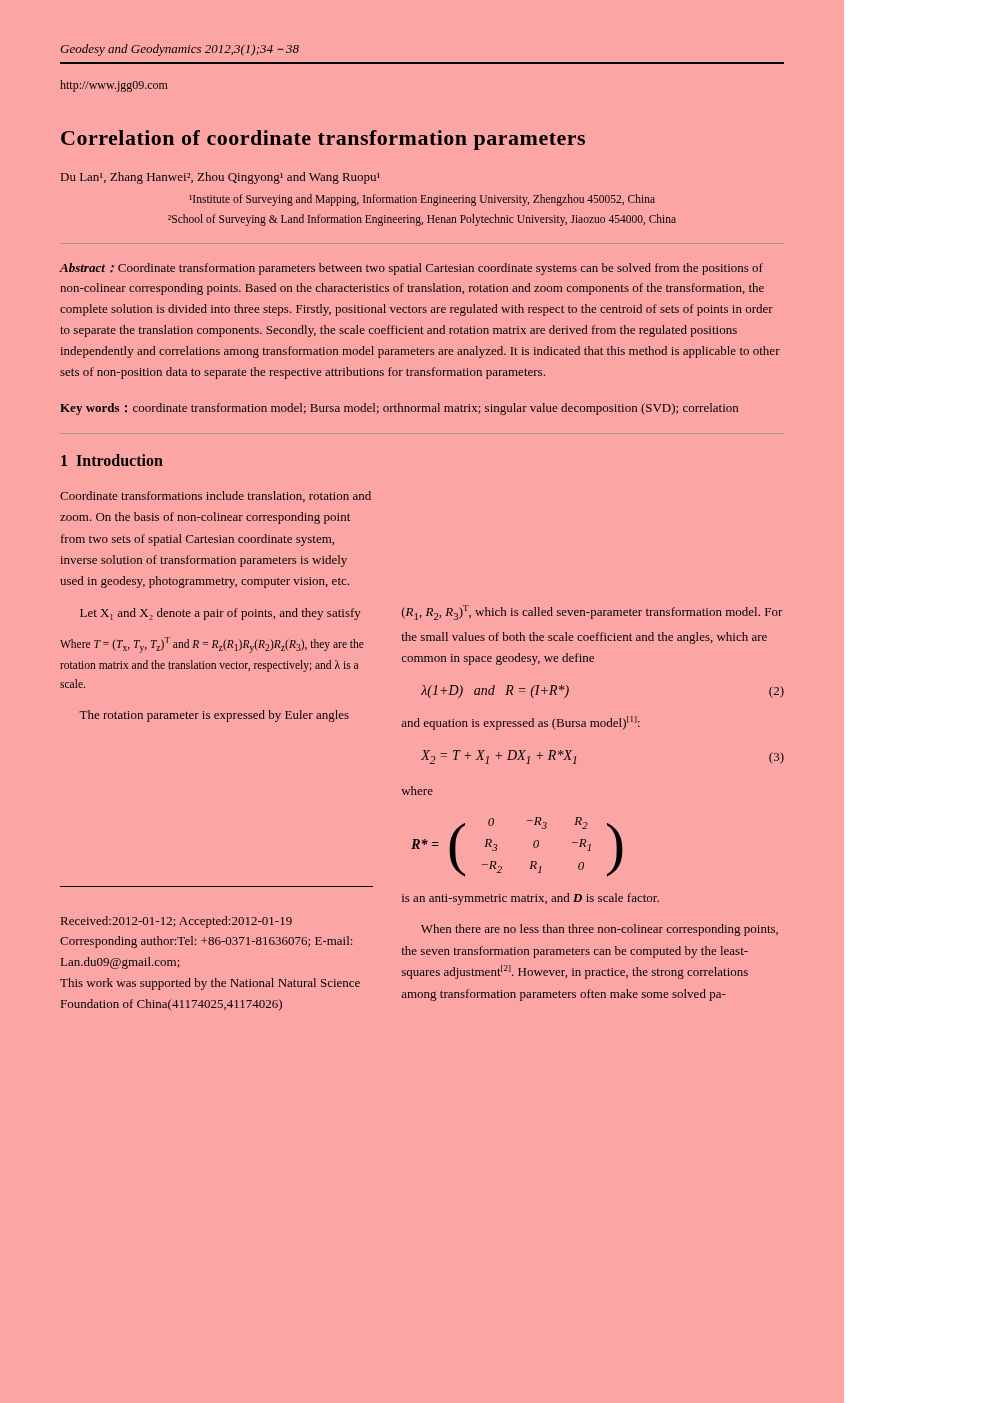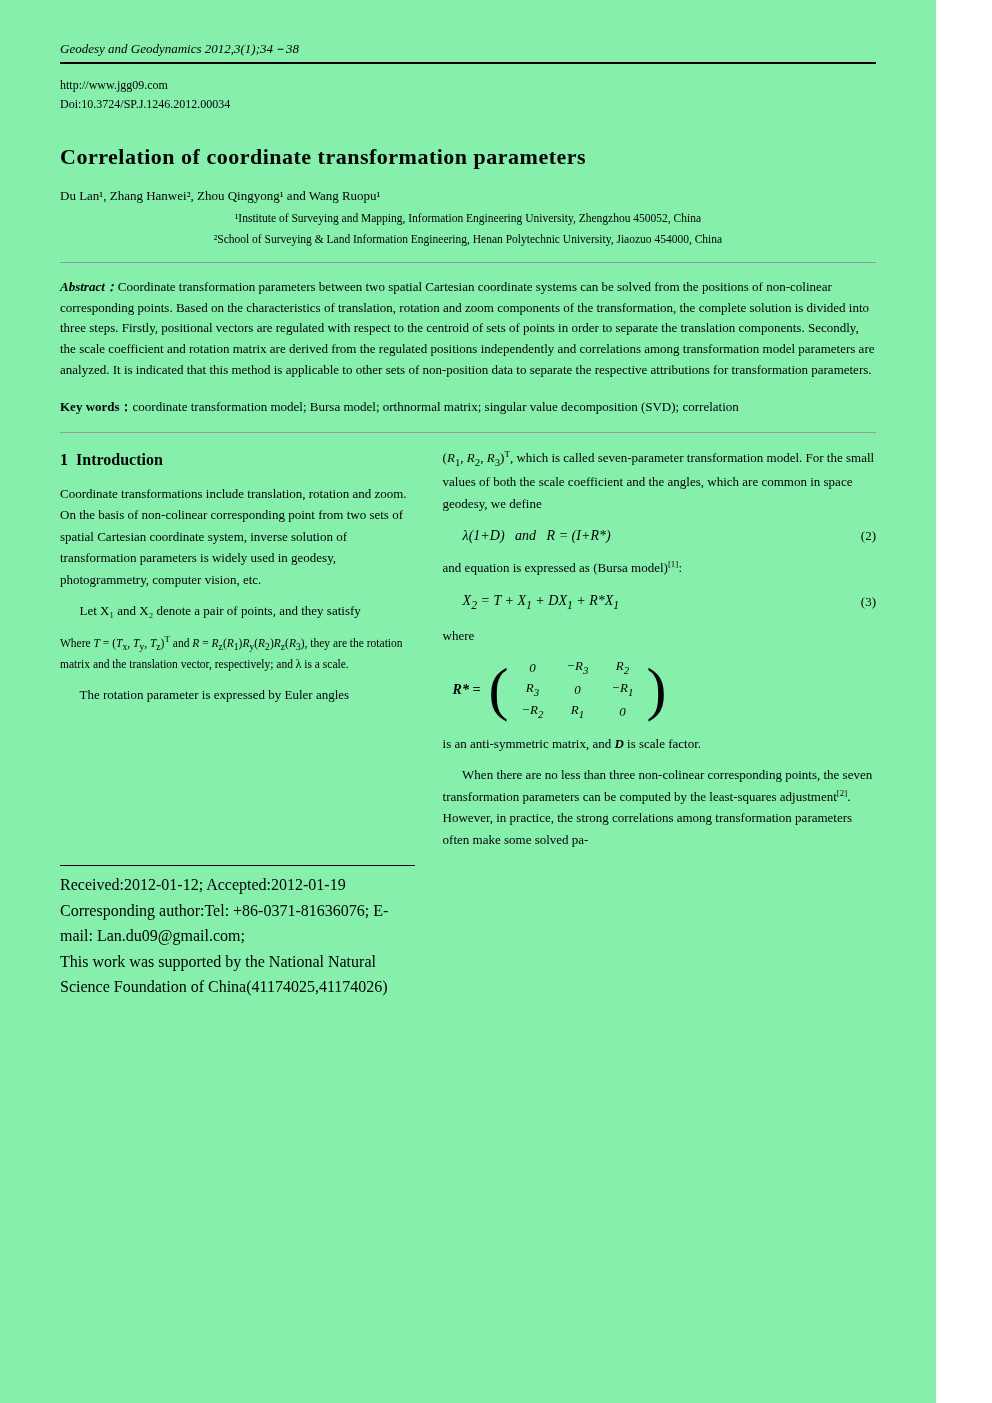--- a/index.html
+++ b/index.html
@@ -5,24 +5,24 @@
     * { margin: 0; padding: 0; box-sizing: border-box; }
     body {
       background: #fff;
       font-family: "Times New Roman", Times, serif;
       font-size: 14px;
       color: #000;
       width: 992px;
       min-height: 1403px;
     }
     .page {
-      width: 936px;
+      width: 844px;
       min-height: 1403px;
       padding: 40px 60px 40px 60px;
-      background: #86efac;
+      background: #fca5a5;
     }
     .top-bar {
       border-bottom: 2px solid #000;
       padding-bottom: 4px;
       margin-bottom: 12px;
     }
     .top-bar-text {
       font-size: 13px;
       font-style: italic;
     }
@@ -65,20 +65,21 @@
     .keywords {
       font-size: 13px;
       line-height: 1.6;
     }
     .keywords .kw-title {
       font-weight: bold;
     }
     .two-col {
       display: flex;
       gap: 28px;
+      align-items: flex-end;
     }
     .col-left {
       width: 45%;
       font-size: 13px;
       line-height: 1.65;
     }
     .col-right {
       width: 55%;
       font-size: 13px;
       line-height: 1.65;
@@ -133,22 +134,22 @@
       grid-template-rows: repeat(3, 22px);
       align-items: center;
       text-align: center;
       font-style: italic;
       font-size: 13px;
       margin: 0 4px;
     }
     .footnote-section {
       margin-top: 30px;
       border-top: 1px solid #000;
-      padding-top: 6px;
-      font-size: 16px;
+      padding-top: 24px;
+      font-size: 13px;
       line-height: 1.6;
     }
     .small-text {
       font-size: 11.5px;
     }
     sup {
       font-size: 9px;
     }
     .italic { font-style: italic; }
     .bold { font-weight: bold; }
@@ -157,21 +158,20 @@
 <body>
 
 <div class="page">
 
   <div class="top-bar">
     <span class="top-bar-text italic">Geodesy and Geodynamics   2012,3(1);34－38</span>
   </div>
 
   <div class="doi-section">
     <div>http://www.jgg09.com</div>
-    <div>Doi:10.3724/SP.J.1246.2012.00034</div>
   </div>
 
   <div class="article-title">Correlation of coordinate transformation parameters</div>
 
   <div class="authors">
     <span>Du Lan¹, Zhang Hanwei², Zhou Qingyong¹ and Wang Ruopu¹</span>
   </div>
 
   <div class="affiliation">¹Institute of Surveying and Mapping, Information Engineering University, Zhengzhou 450052, China</div>
   <div class="affiliation">²School of Surveying &amp; Land Information Engineering, Henan Polytechnic University, Jiaozuo 454000, China</div>

